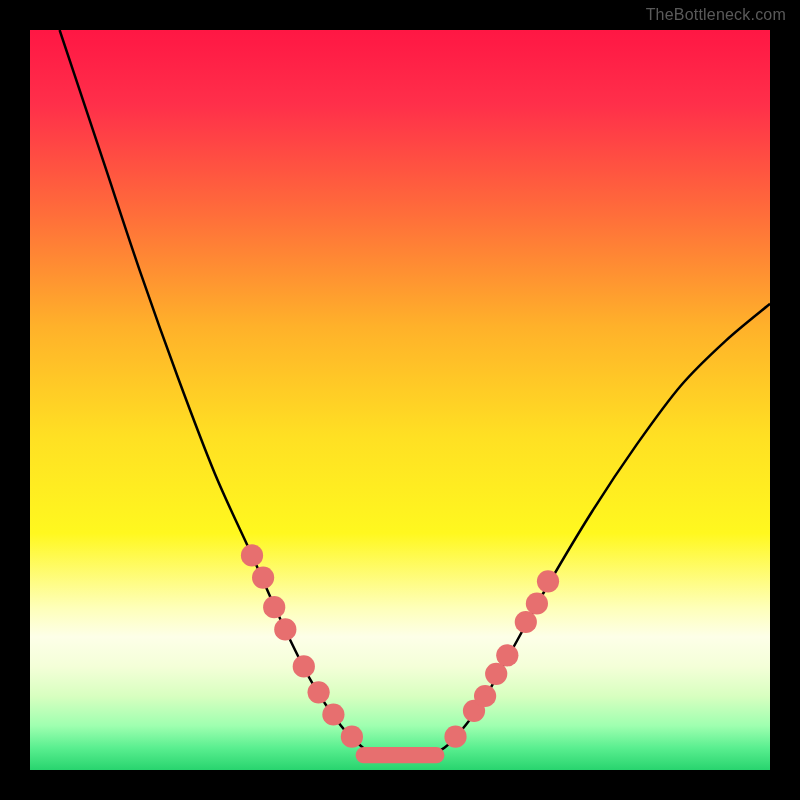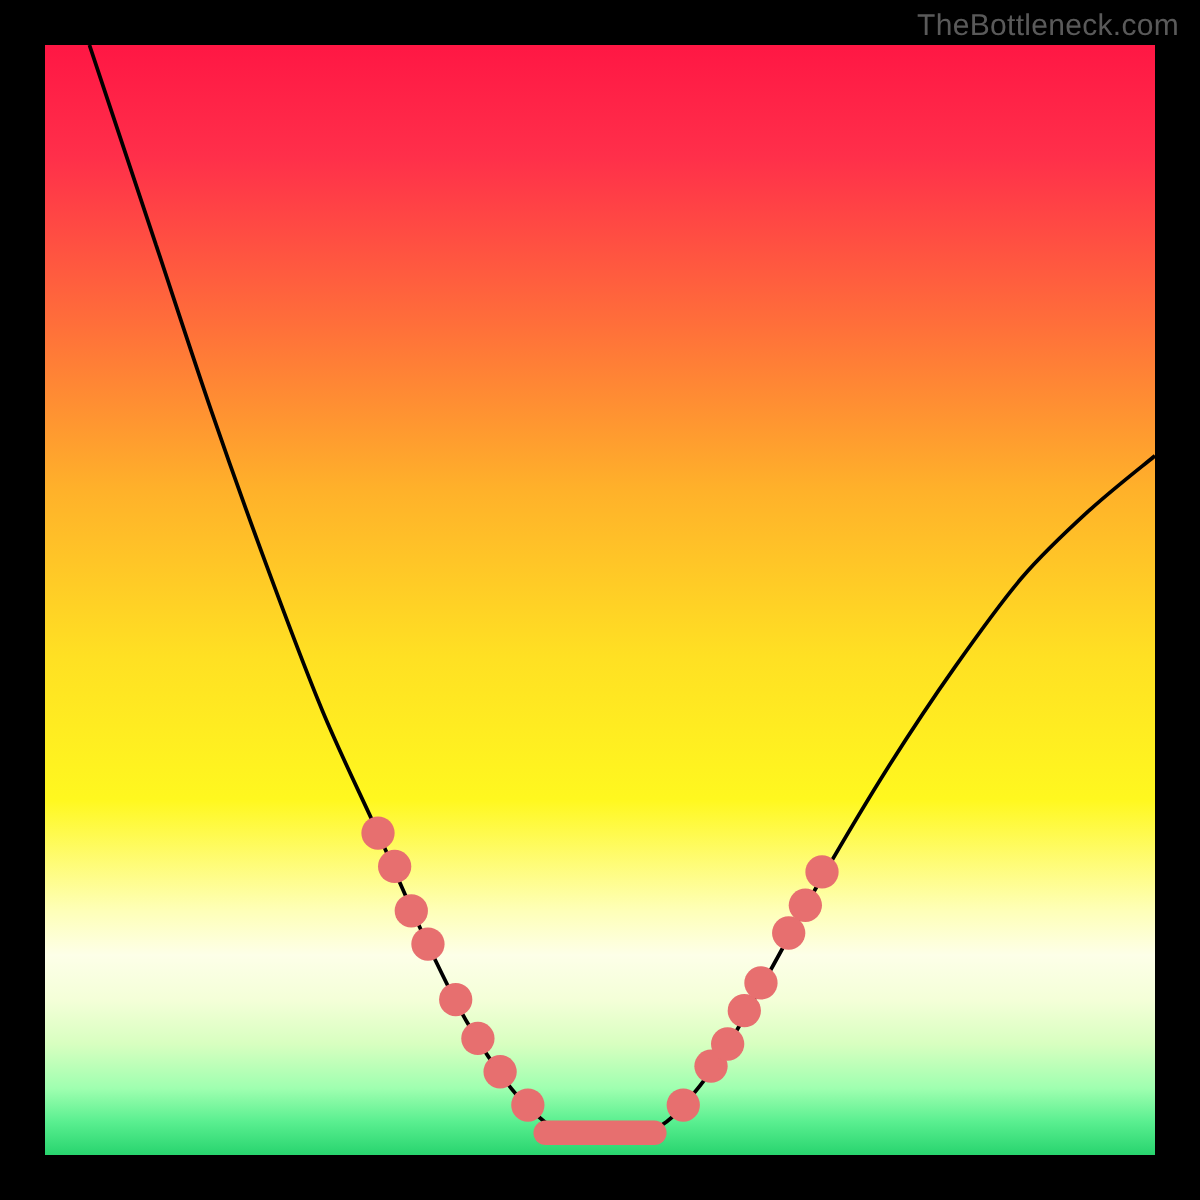--- a/index.html
+++ b/index.html
@@ -1,18 +1,18 @@
 <!DOCTYPE html>
 <html><head>
 <meta charset="utf-8">
 <style>
   * { margin: 0; padding: 0; box-sizing: border-box; }
   body { width: 800px; height: 800px; overflow: hidden; background: #000; }
   .container { width: 800px; height: 800px; position: relative; background: #000; }
-  .watermark { position: absolute; top: 6px; right: 14px; font-family: Arial, sans-serif; font-size: 20px; color: #5a5a5a; font-weight: 500; letter-spacing: 0.2px; }
+  .watermark { position: absolute; top: 6px; right: 14px; font-family: Arial, sans-serif; font-size: 16px; color: #5a5a5a; font-weight: 500; letter-spacing: 0.2px; }
   .plot-area { position: absolute; top: 30px; left: 30px; width: 740px; height: 740px; }
   svg { display: block; }
 </style>
 </head>
 <body>
 <div class="container">
 
 <div class="watermark">TheBottleneck.com</div>
 
 <div class="plot-area">

